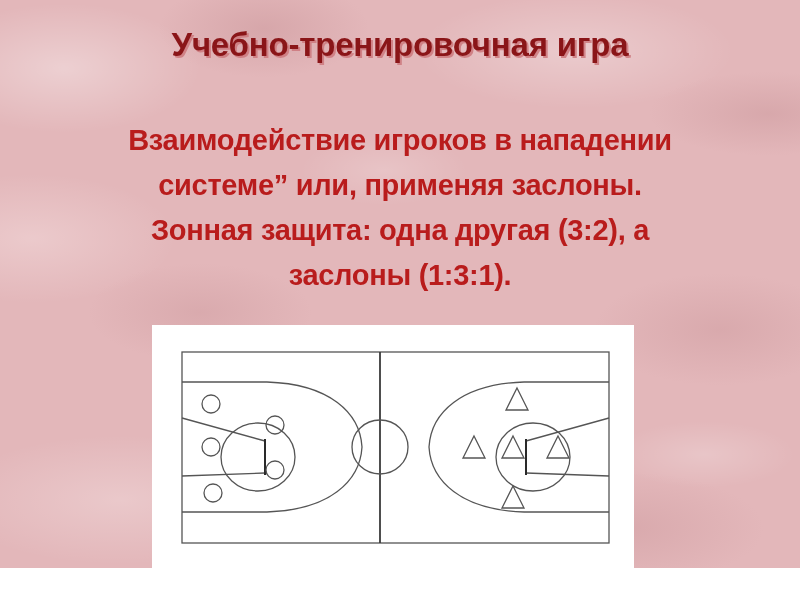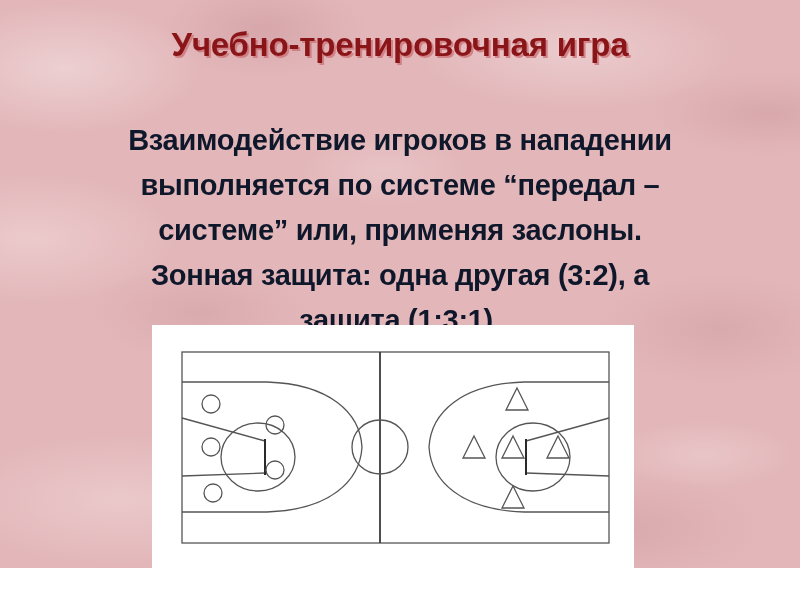--- a/index.html
+++ b/index.html
@@ -70,21 +70,21 @@
 
   
   .body-block {
     position: absolute;
     left: 36px;
     top: 118px;
     width: 728px;
     text-align: center;
   }
   .body-line {
-    color: #0f172a;
+    color: #b91c1c;
     font-size: 29px;
     font-weight: bold;
     line-height: 45px;
     letter-spacing: -0.3px;
     white-space: nowrap;
   }
 
   
   .court-frame {
     position: absolute;
@@ -105,24 +105,23 @@
 
 <div id="slide">
   <div id="content">
 
     <div class="title-block">
       <div class="title-line">Учебно-тренировочная игра</div>
     </div>
 
     <div class="body-block">
       <div class="body-line">Взаимодействие игроков в нападении</div>
-      <div class="body-line">выполняется по системе “передал –</div>
       <div class="body-line">системе” или, применяя заслоны.</div>
       <div class="body-line">Зонная защита: одна другая (3:2), а</div>
-      <div class="body-line">защита (1:3:1).</div>
+      <div class="body-line">заслоны (1:3:1).</div>
     </div>
 
     <div class="court-frame">
       <svg class="court-svg" viewBox="0 0 482 257">
         <g fill="none" stroke="#555555" stroke-width="1.3" stroke-linejoin="miter" stroke-linecap="butt">
 
           <rect x="30" y="27" width="427" height="191"></rect>
 
           <line x1="228" y1="27" x2="228" y2="218" stroke="#3a3a3a" stroke-width="1.8"></line>
 

